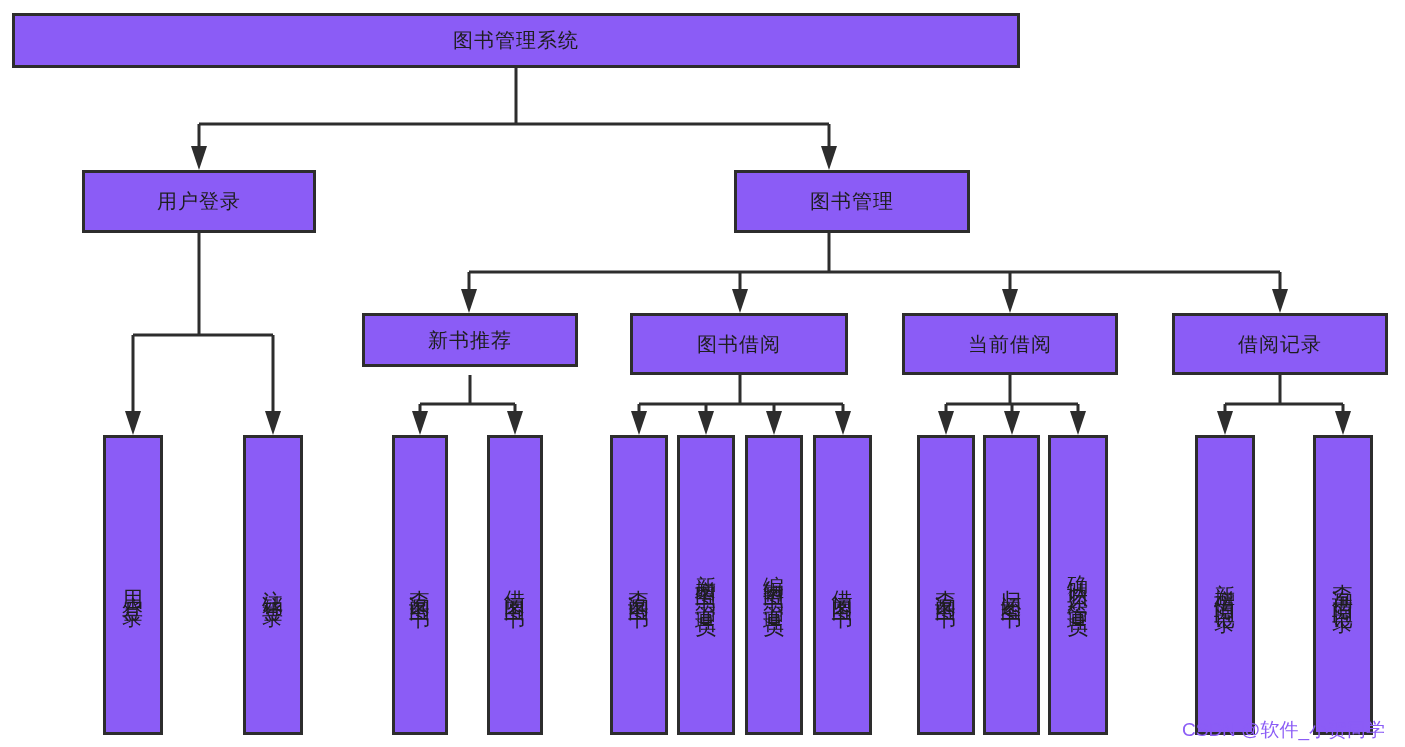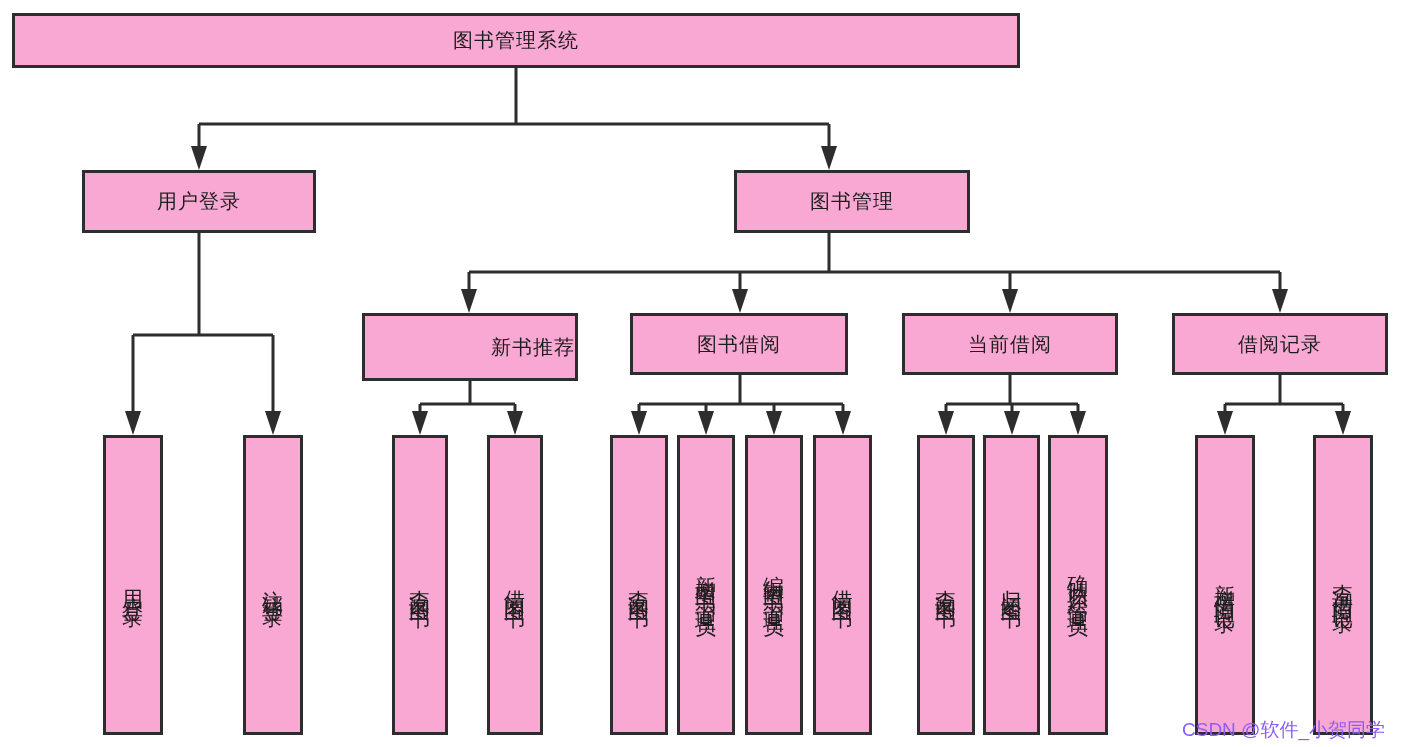--- a/index.html
+++ b/index.html
@@ -13,21 +13,21 @@
     overflow: hidden;
   }
   .connectors {
     position: absolute;
     left: 0; top: 0;
     width: 1405px; height: 747px;
   }
   .node {
     position: absolute;
     box-sizing: border-box;
-    background: #f9a8d4;
+    background: #8b5cf6;
     border: 3px solid #2d2d2d;
     display: flex;
     align-items: center;
     justify-content: center;
     text-align: center;
   }
   .node.h { font-size: 20px; letter-spacing: 1px; }
   .node.v span {
     writing-mode: vertical-rl;
     text-orientation: mixed;
@@ -74,21 +74,21 @@
     <span>图书管理系统</span>
   </div>
 
   <div class="node h" style="left:82px; top:170px; width:234px; height:63px;">
     <span>用户登录</span>
   </div>
   <div class="node h" style="left:734px; top:170px; width:236px; height:63px;">
     <span>图书管理</span>
   </div>
 
-  <div class="node h" style="left:362px; top:313px; width:216px; height:68px;justify-content:flex-end;">
+  <div class="node h" style="left:362px; top:313px; width:216px; height:54px;">
     <span>新书推荐</span>
   </div>
   <div class="node h" style="left:630px; top:313px; width:218px; height:62px;">
     <span>图书借阅</span>
   </div>
   <div class="node h" style="left:1172px; top:313px; width:216px; height:62px;">
     <span>借阅记录</span>
   </div>
   <div class="node h" style="left:902px; top:313px; width:216px; height:62px;">
     <span>当前借阅</span>

